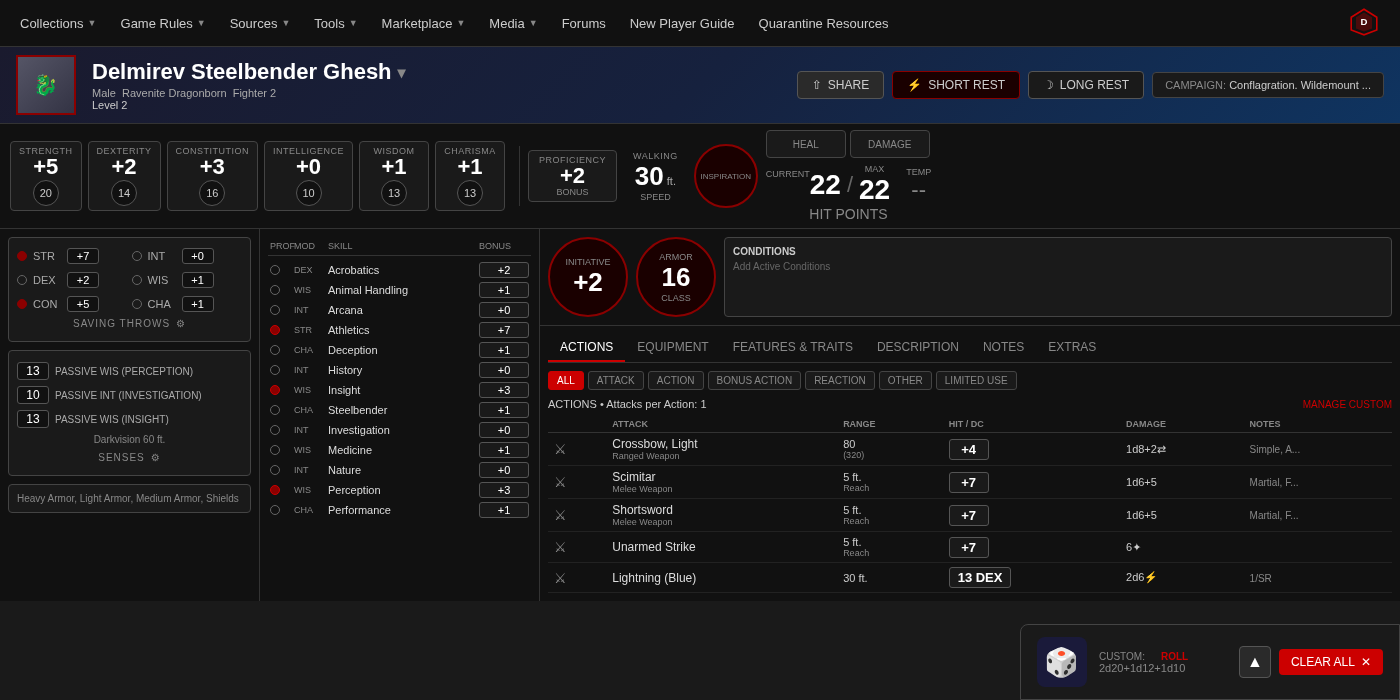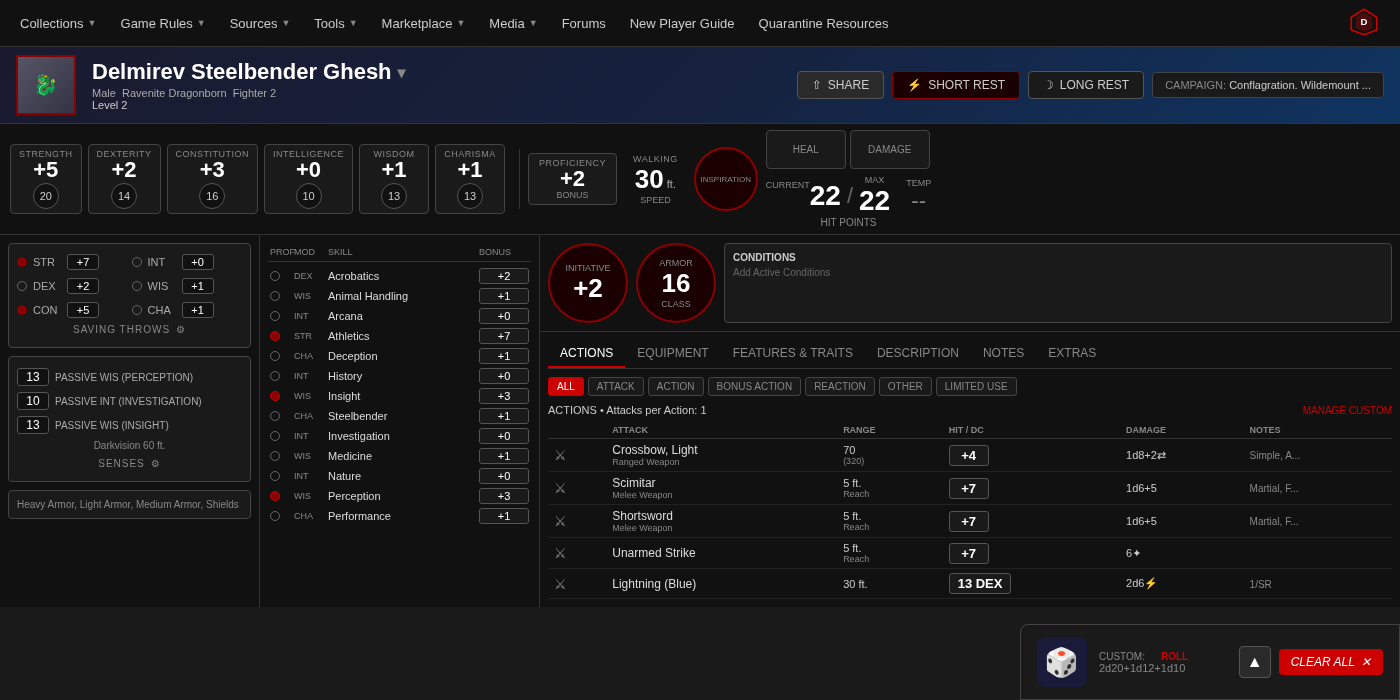--- a/index.html
+++ b/index.html
@@ -36,21 +36,21 @@
     .proficiency-block { display: flex; flex-direction: column; align-items: center; padding: 4px 10px; border: 1px solid #444; border-radius: 4px; margin-right: 6px; background: #1a1a1a; }
     .prof-bonus { font-size: 9px; color: #888; }
 
     .speed-block { display: flex; flex-direction: column; align-items: center; padding: 4px 10px; margin-right: 6px; }
     .speed-val { font-size: 26px; font-weight: bold; color: #fff; }
     .speed-unit { font-size: 11px; color: #aaa; }
     .speed-label { font-size: 9px; color: #888; text-transform: uppercase; }
 
     .inspiration-block { border: 2px solid #8b0000; border-radius: 50%; width: 64px; height: 64px; display: flex; flex-direction: column; align-items: center; justify-content: center; margin-right: 8px; background: #1a0000; }
     .inspiration-label { font-size: 8px; color: #888; text-transform: uppercase; text-align: center; }
-    .hp-bar { background: #1a1a1a; border: 1px solid #444; border-radius: 4px; padding: 4px 8px; min-width: 80px; height: 39px; margin-bottom: 3px; display: flex; align-items: center; justify-content: center; font-size: 10px; color: #888; }
+    .hp-bar { background: #1a1a1a; border: 1px solid #444; border-radius: 4px; padding: 4px 8px; min-width: 80px; height: 28px; margin-bottom: 3px; display: flex; align-items: center; justify-content: center; font-size: 10px; color: #888; }
 
     
     .body-area { display: flex; flex: 1; overflow: hidden; }
 
     
     .left-panel { width: 260px; flex-shrink: 0; border-right: 1px solid #333; background: #111; overflow-y: auto; padding: 8px; }
 
     
     .saving-throws-section { background: #1a1a1a; border: 1px solid #444; border-radius: 4px; padding: 8px; margin-bottom: 8px; }
     .save-row { display: flex; align-items: center; gap: 6px; padding: 2px 0; }
@@ -116,21 +116,21 @@
     .range-note { font-size: 9px; color: #888; }
     .hit-val { background: #1a1a1a; border: 1px solid #555; border-radius: 3px; padding: 2px 8px; font-size: 13px; font-weight: bold; color: #fff; text-align: center; display: inline-block; min-width: 40px; }
     .damage-val { color: #ccc; font-size: 11px; }
     .notes-val { color: #888; font-size: 10px; max-width: 120px; overflow: hidden; text-overflow: ellipsis; white-space: nowrap; }
     .weapon-icon { font-size: 14px; color: #888; }
 
     
     .roll-result { position: fixed; bottom: 0; right: 0; width: 380px; background: #1a1a1a; border: 1px solid #444; border-top-left-radius: 8px; padding: 12px 16px; display: flex; align-items: center; gap: 12px; z-index: 100; }
     .roll-controls { display: flex; gap: 8px; margin-left: auto; align-items: center; }
     .roll-up-btn { background: #2a2a2a; border: 1px solid #555; color: #fff; width: 32px; height: 32px; border-radius: 4px; cursor: pointer; font-size: 16px; display: flex; align-items: center; justify-content: center; }
-    .roll-clear-btn { background: #cc0000; border: none; color: #fff; padding: 6px 12px; border-radius: 4px; cursor: pointer; font-size: 12px; display: flex; align-items: center; gap: 6px; font-style: italic; }
+    .roll-clear-btn { background: #cc0000; border: none; color: #fff; padding: 6px 12px; border-radius: 4px; cursor: pointer; font-size: 12px; display: flex; align-items: center; gap: 6px; }
   </style>
 </head>
 <body>
 
 <nav class="top-nav">
   <div class="nav-item">
     <span>Collections</span>
     <span class="nav-caret">▼</span>
   </div>
   <div class="nav-item">
@@ -279,21 +279,21 @@
       <span style="font-size:22px;color:#666;">/</span>
       <div style="display:flex;flex-direction:column;align-items:center;">
         <span style="font-size:9px;color:#888;">MAX</span>
         <span style="font-size:28px;font-weight:bold;color:#fff;">22</span>
       </div>
       <div style="display:flex;flex-direction:column;align-items:center;margin-left:10px;">
         <span style="font-size:9px;color:#888;">TEMP</span>
         <span style="font-size:22px;color:#888;">--</span>
       </div>
     </div>
-    <div style="font-size:10px;color:#888;text-align:center;">HIT POINTS</div>
+    <div style="font-size:14px;color:#888;text-align:center;">HIT POINTS</div>
   </div>
 </div>
 
 <div class="body-area">
 
   <div class="left-panel">
 
     <div class="saving-throws-section">
       <div style="display:grid;grid-template-columns:1fr 1fr;gap:4px;">
         <div class="save-row">
@@ -500,21 +500,21 @@
           </tr>
         </thead>
         <tbody id="weapons-tbody">
             <tr>
     <td><span class="weapon-icon">⚔</span></td>
     <td>
       <div class="attack-name">Crossbow, Light</div>
       <div class="attack-sub">Ranged Weapon</div>
     </td>
     <td>
-      <div class="range-val">70</div>
+      <div class="range-val">80</div>
       <div class="range-note">(320)</div>
     </td>
     <td><span class="hit-val">+4</span></td>
     <td><span class="damage-val">1d8+2⇄</span></td>
     <td><span class="notes-val">Simple, A...</span></td>
   </tr>
             <tr>
     <td><span class="weapon-icon">⚔</span></td>
     <td>
       <div class="attack-name">Scimitar</div>

